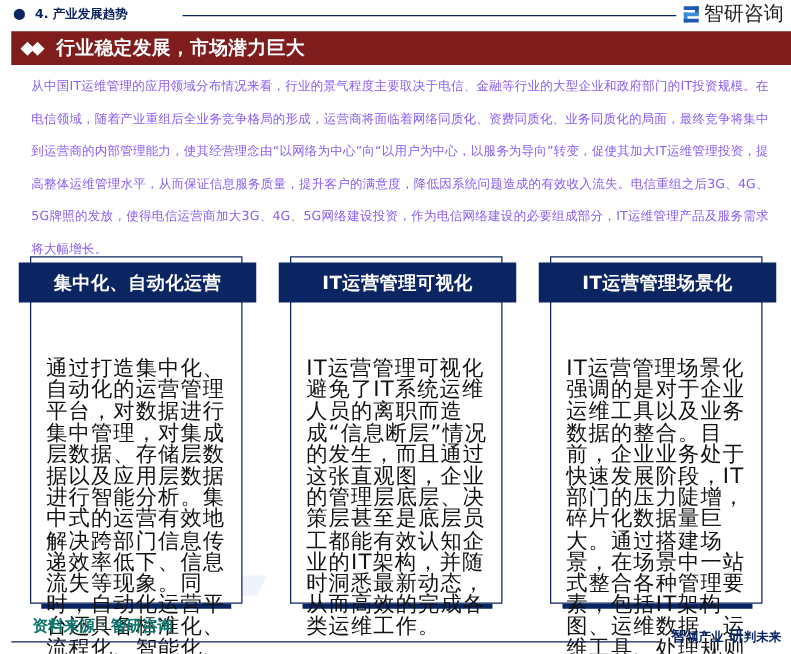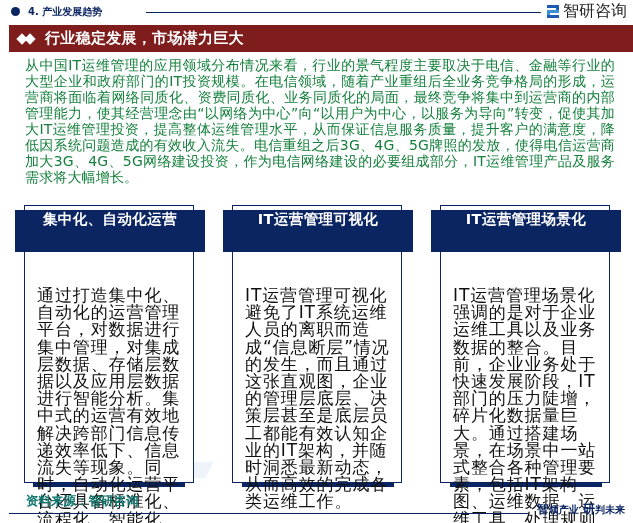--- a/index.html
+++ b/index.html
@@ -13,25 +13,25 @@
     .logo { position: absolute; right: 6px; top: 3px; display: flex; align-items: center; gap: 4px; }
     .logo-mark { width: 12px; height: 13px; position: relative; }
     .logo-mark span { position: absolute; display: block; }
     .logo-text { font-size: 16px; color: #222; line-height: 16px; }
 
     .banner { position: absolute; left: 9px; top: 25px; width: 624px; height: 27px; background: #7f1d1d; display: flex; align-items: center; }
     .banner-icon { margin-left: 8px; width: 20px; height: 12px; position: relative; }
     .banner-icon i { position: absolute; top: 2px; width: 8px; height: 8px; background: #fff; transform: rotate(45deg); }
     .banner-title { margin-left: 8px; font-size: 15px; font-weight: bold; color: #fff; letter-spacing: 0.3px; }
 
-    .intro { position: absolute; left: 25px; top: 57px; width: 590px; font-size: 14px; line-height: 16px; color: #15803d; text-align: justify; letter-spacing: 0.15px; }
+    .intro { position: absolute; left: 25px; top: 57px; width: 590px; font-size: 10px; line-height: 26px; color: #8b5cf6; text-align: justify; letter-spacing: 0.15px; }
 
     .card { position: absolute; top: 205px; width: 170px; height: 278px; border: 1px solid #0b2563; background: #fff; }
     .card-shadow { position: absolute; height: 6px; background: #0b2563; }
-    .card-head { position: absolute; top: 210px; width: 190px; height: 42px; background: #0b2563; display: flex; align-items: flex-start; justify-content: center; }
+    .card-head { position: absolute; top: 210px; width: 190px; height: 32px; background: #0b2563; display: flex; align-items: center; justify-content: center; }
     .card-head-text { color: #fff; font-size: 14.5px; font-weight: bold; letter-spacing: 0.4px; }
     .card-body { position: absolute; top: 259px; width: 148px; font-size: 17px; line-height: 17.2px; color: #111; letter-spacing: 0.9px; word-break: break-all; margin-top: 28px; }
 
     .source { position: absolute; left: 26px; top: 493px; font-size: 12.5px; font-weight: bold; color: #0f766e; }
     .footer-line { position: absolute; left: 9px; right: 105px; top: 513px; height: 1px; background: #0b2563; }
     .slogan { position: absolute; right: 8px; top: 501px; font-size: 12px; font-weight: bold; color: #0b2563; }
     .slogan .small { font-size: 10px; font-weight: bold; text-align: right; }
 
     .watermark { position: absolute; color: rgba(30, 90, 180, 0.07); font-size: 44px; font-weight: bold; pointer-events: none; }
   </style>

